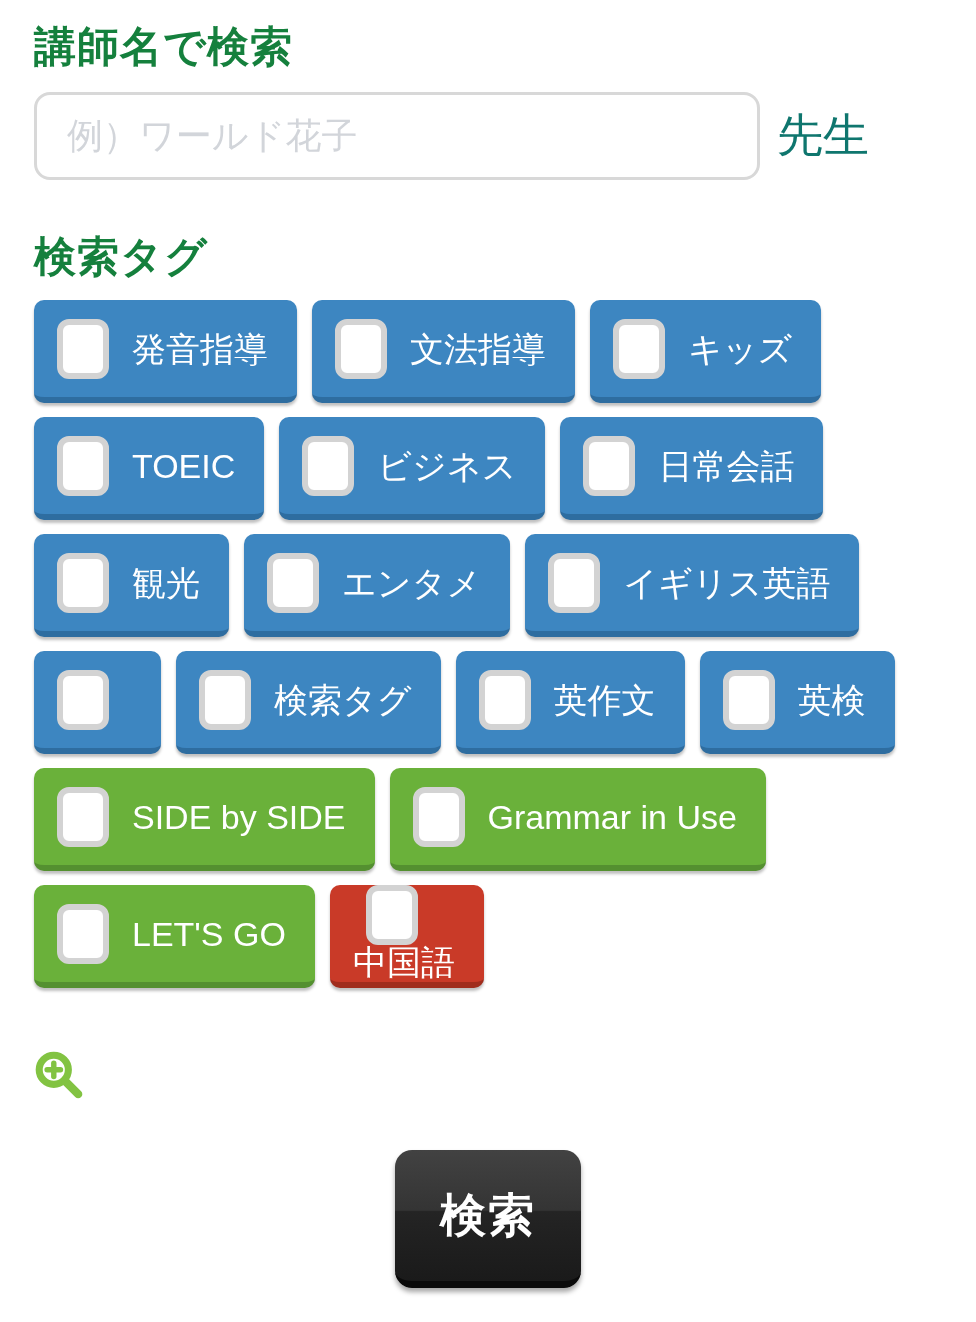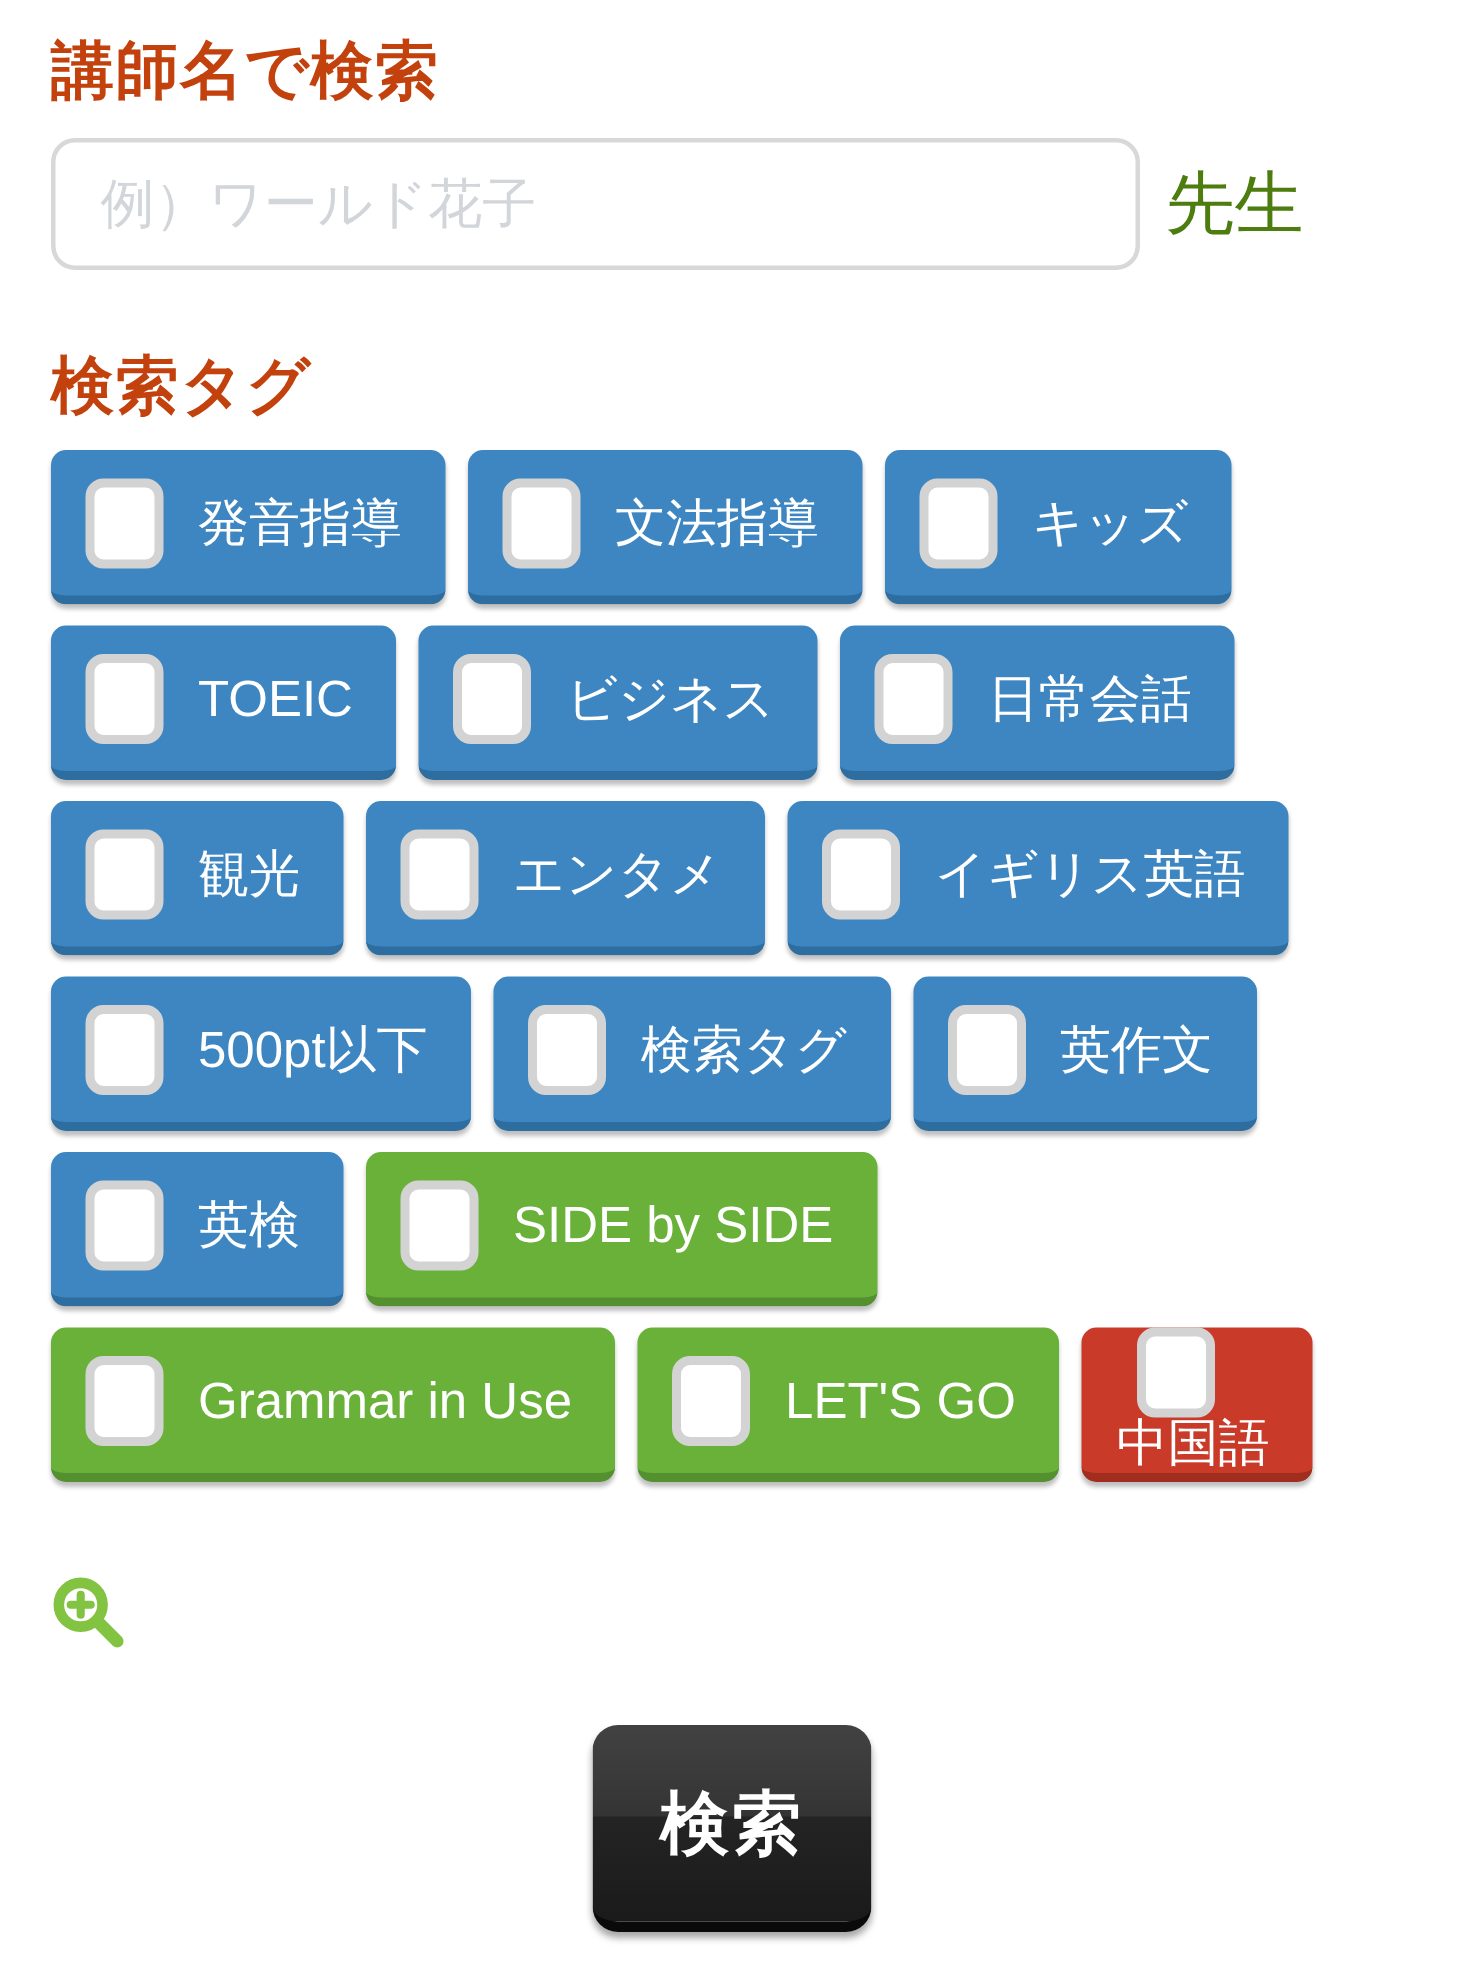--- a/index.html
+++ b/index.html
@@ -10,21 +10,21 @@
   .page {
     width: 976px;
     height: 1322px;
     background: #ffffff;
     padding: 24px 34px 30px 34px;
     overflow: hidden;
   }
   .section-heading {
     font-size: 42px;
     font-weight: 700;
-    color: #c2410c;
+    color: #15803d;
     letter-spacing: 1px;
     line-height: 1.1;
   }
   .name-heading { margin-bottom: 22px; }
 
   
   .search-row {
     display: flex;
     align-items: center;
     margin-bottom: 54px;
@@ -37,21 +37,21 @@
     font-size: 36px;
     color: #333333;
     padding: 0 30px;
     outline: none;
     background: #ffffff;
     font-family: "Liberation Sans", "DejaVu Sans", sans-serif;
   }
   .name-input::placeholder { color: #d2d5da; opacity: 1; }
   .name-suffix {
     font-size: 46px;
-    color: #4d7c0f;
+    color: #0f766e;
     margin-left: 17px;
   }
 
   
   .tags-heading { margin-bottom: 20px; }
   .tag-list {
     display: flex;
     flex-wrap: wrap;
     column-gap: 15px;
     row-gap: 14px;
@@ -167,21 +167,20 @@
       <button class="tag tag--blue">
       <span class="tag-checkbox"></span>
       <span class="tag-label">エンタメ</span>
     </button>
       <button class="tag tag--blue">
       <span class="tag-checkbox"></span>
       <span class="tag-label">イギリス英語</span>
     </button>
       <button class="tag tag--blue">
       <span class="tag-checkbox"></span>
-      <span class="tag-label">500pt以下</span>
     </button>
       <button class="tag tag--blue">
       <span class="tag-checkbox"></span>
       <span class="tag-label">検索タグ</span>
     </button>
       <button class="tag tag--blue">
       <span class="tag-checkbox"></span>
       <span class="tag-label">英作文</span>
     </button>
       <button class="tag tag--blue">

